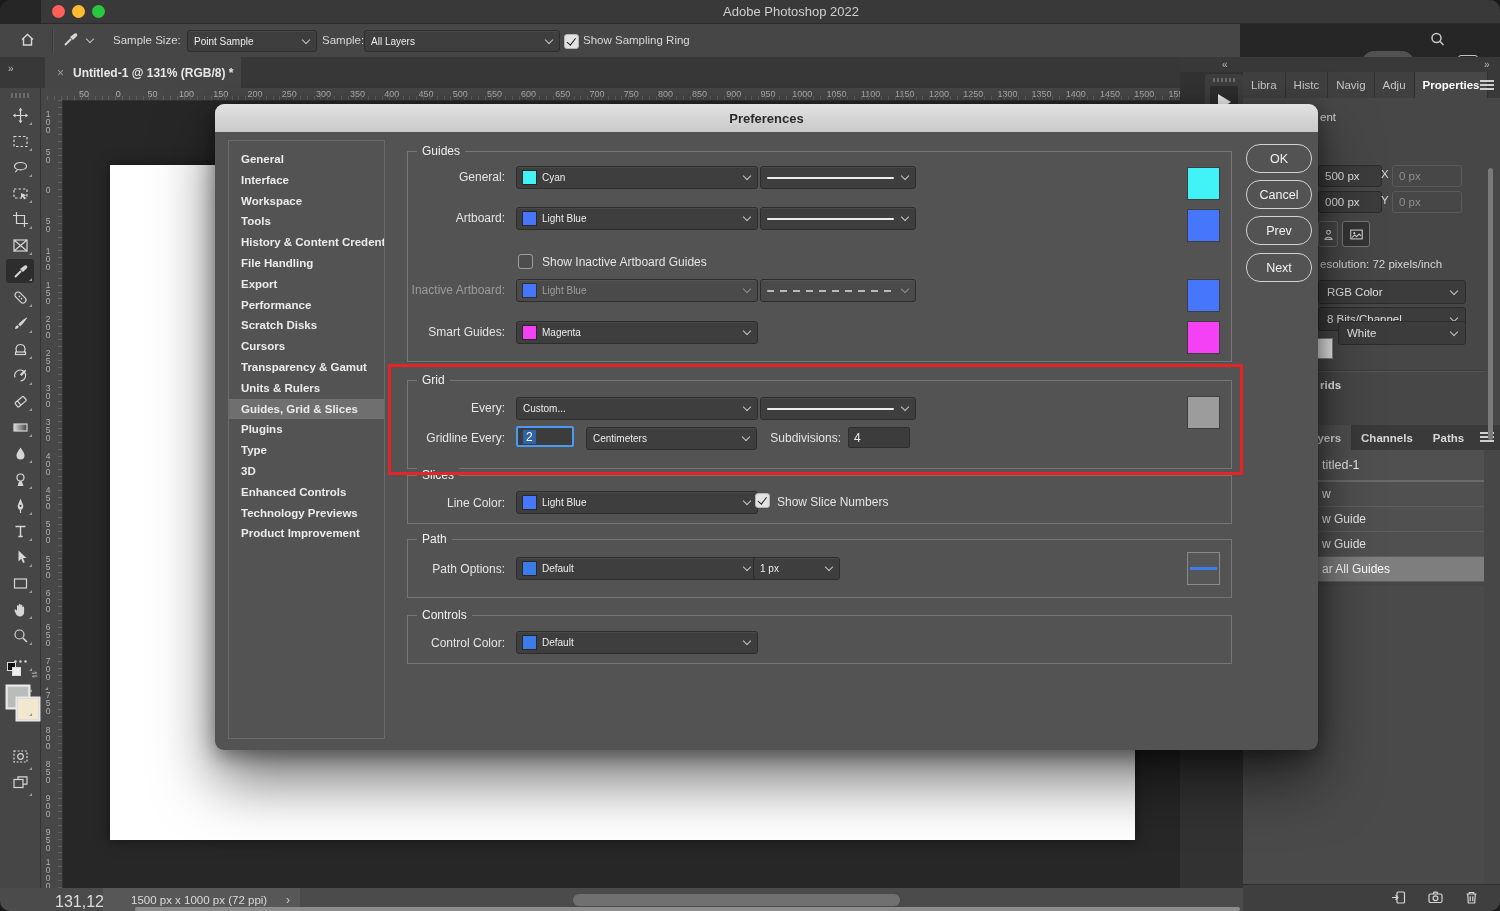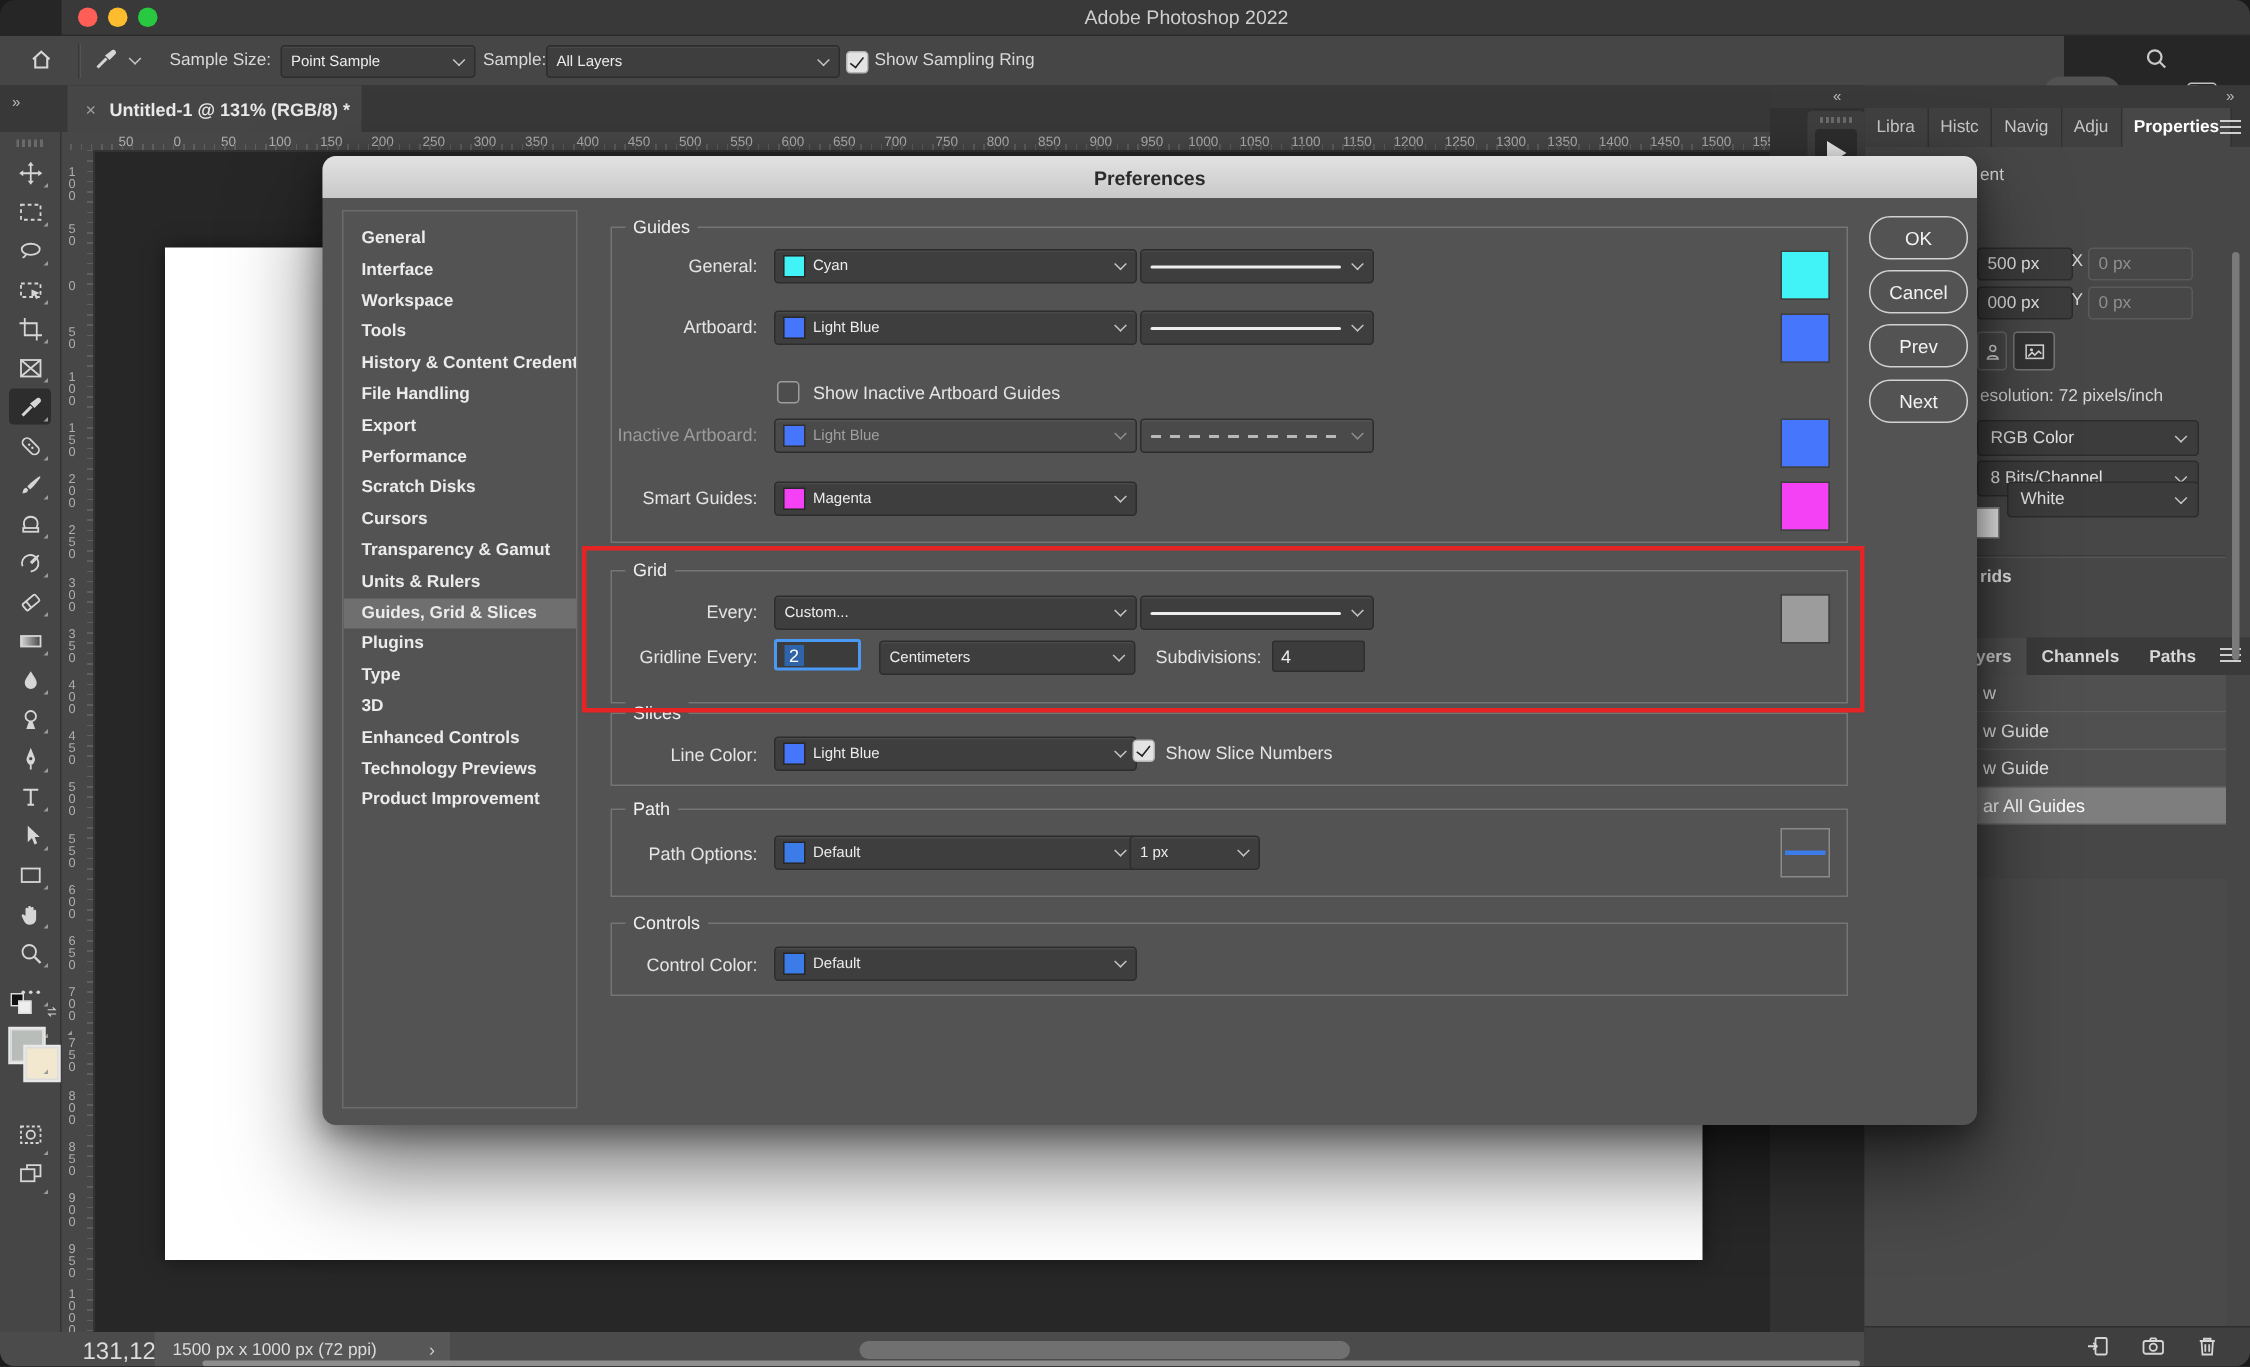--- a/index.html
+++ b/index.html
@@ -4,21 +4,21 @@
 <style>
   html,body{margin:0;padding:0;background:#1b1b1b;}
   #app{position:relative;width:1500px;height:911px;background:#262626;overflow:hidden;
        font-family:"Liberation Sans",sans-serif;border-radius:10px;}
   .abs{position:absolute;}
   
   #menubar{left:0;top:0;width:1500px;height:23px;background:#393939;border-bottom:1px solid #2b2b2b;margin-left:41px;}
   .light{position:absolute;top:5px;width:13px;height:13px;border-radius:50%;}
   #menutitle{left:0;top:4px;width:100%;text-align:center;font-size:13px;color:#cfcfcf;}
   
-  #optbar{left:0;top:24px;width:1376px;height:33px;background:#464646;border-bottom:1px solid #303030;}
+  #optbar{left:0;top:24px;width:1240px;height:33px;background:#464646;border-bottom:1px solid #303030;}
   .obl{position:absolute;top:10px;font-size:11.5px;color:#d8d8d8;}
   .vsep{position:absolute;top:5px;width:1px;height:23px;background:#383838;border-right:1px solid #535353;}
   .dd,.seldd{position:absolute;display:flex;align-items:center;background:#3e3e3e;border:1px solid #2d2d2d;
       border-radius:3px;box-shadow:inset 0 1px 0 rgba(255,255,255,.06);font-size:10px;color:#ececec;
       padding:0 7px 0 6px;}
   .seldd{height:20px;}
   .chv{display:inline-block;width:5px;height:5px;border-right:1.4px solid #c6c6c6;border-bottom:1.4px solid #c6c6c6;
       transform:rotate(45deg);margin-left:auto;margin-top:-3px;flex:none;}
   .cb{position:absolute;width:13px;height:13px;border-radius:3px;}
   .cb.on{background:#e3e3e3;border:1px solid #b5b5b5;}
@@ -92,21 +92,21 @@
   .mrow.first{height:30px;font-size:12.5px;border-bottom:2px solid #6a6a6a;}
   .mrow.hl{background:#7e7e7e;color:#fff;}
   #rpfill{left:1243px;top:586px;width:241px;height:298px;background:#4a4a4a;}
   #rpfooter{left:1243px;top:884px;width:257px;height:27px;background:#3f3f3f;border-top:1px solid #2e2e2e;}
   #rpscroll{left:1488px;top:168px;width:5px;height:272px;background:#7a7a7a;border-radius:3px;}
   .ficon{position:absolute;top:889px;width:17px;height:17px;}
   
   #statusbar{left:0;top:888px;width:1243px;height:23px;background:#4b4b4b;}
   #statzoom{left:55px;top:893px;font-size:16px;color:#dcdcdc;}
   #statseg{left:103px;top:888px;width:197px;height:23px;background:#575757;display:flex;align-items:center;}
-  #statseg .txt{margin-left:12px;font-size:11.5px;color:#dcdcdc;}
+  #statseg .txt{margin-left:28px;font-size:11.5px;color:#dcdcdc;}
   #statseg .arr{margin-left:auto;margin-right:10px;color:#cccccc;font-size:12px;}
   #hscroll{left:573px;top:894px;width:327px;height:12px;background:#707070;border-radius:6px;}
   #bottomedge{left:135px;top:907px;width:1105px;height:4px;background:#8d8d8d;border-radius:2px;}
   
   #dialog{left:215px;top:104px;width:1103px;height:646px;background:#535353;border-radius:9px;
       box-shadow:0 30px 60px rgba(0,0,0,.55),0 6px 20px rgba(0,0,0,.4);z-index:10;}
   #dlgtitle{left:0;top:0;width:100%;height:28px;background:linear-gradient(#e2e2e2,#c9c9c9);
       border-radius:9px 9px 0 0;display:flex;align-items:center;justify-content:center;
       font-size:13px;font-weight:600;color:#2b2b2b;}
   #sidebar{left:13px;top:36px;width:157px;height:599px;border:1px solid #6b6b6b;background:#535353;
@@ -568,20 +568,21 @@
   <div class="abs" id="rpsep"></div>
   <span class="rpt" style="left:1320px;top:379px;font-weight:bold;color:#ededed">rids</span>
 
   <div class="abs" id="btabs">
       <span class="btab active">ayers</span>
       <span class="btab">Channels</span>
       <span class="btab">Paths</span>
     </div>
   <span class="burger abs" style="left:1480px;top:432px"></span>
   <div class="abs" id="menurows">
+      <div class="mrow first">titled-1</div>
       <div class="mrow">w</div>
       <div class="mrow">w Guide</div>
       <div class="mrow">w Guide</div>
       <div class="mrow hl">ar All Guides</div>
     </div>
   <div class="abs" id="rpfill"></div>
   <div class="abs" id="rpfooter"></div>
   <span class="ficon" id="fi-add" style="left:1390px"><svg width="17" height="17" viewBox="0 0 17 17" fill="none" stroke="#d6d6d6" stroke-width="1.2">
         <rect x="7" y="3" width="7.5" height="11" rx="1"></rect>
         <path d="M2 8.5h5.5M5.5 6.3l2.4 2.2-2.4 2.2"></path>

